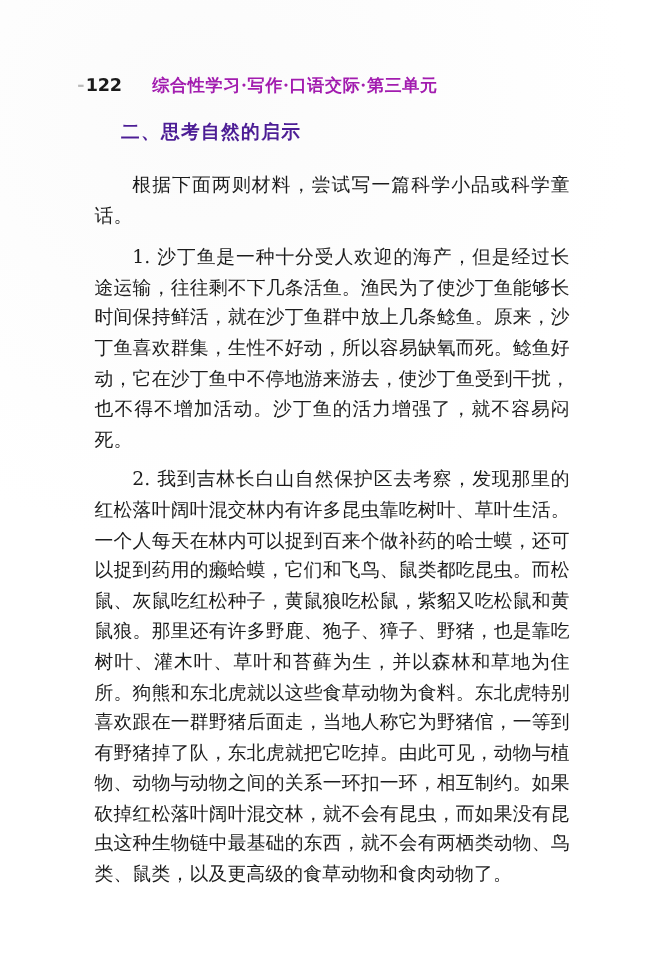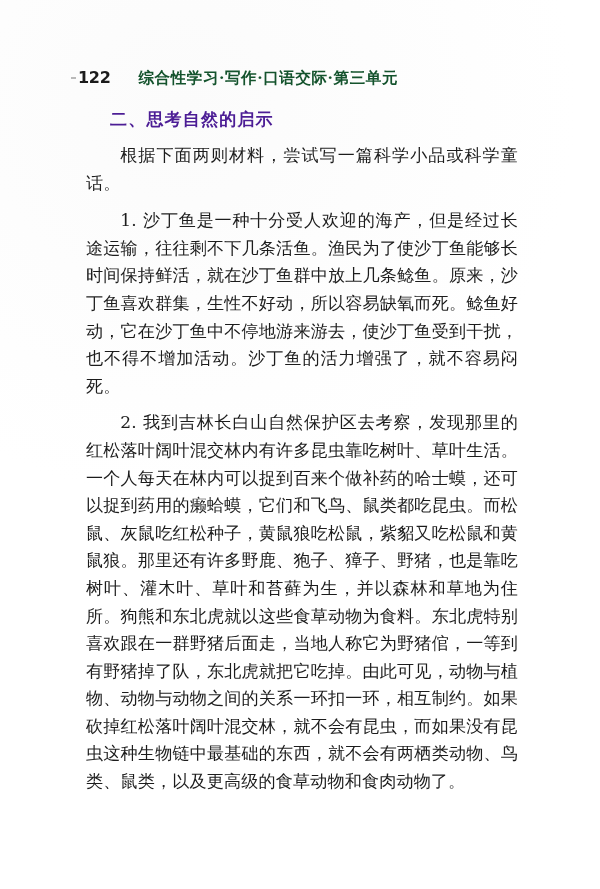--- a/index.html
+++ b/index.html
@@ -56,42 +56,42 @@
     top: 9px;
     width: 5px;
     height: 2px;
     background: #b9b9b9;
   }
   .header-title {
     font-family: "DejaVu Serif", "Liberation Serif", serif;
     font-weight: bold;
     font-size: 15.5px;
     letter-spacing: 0.6px;
-    color: #14532d;
+    color: #a21caf;
     margin-left: 28px;
   }
 
   
   .section-heading {
     position: absolute;
     left: 110px;
     top: 108px;
     font-family: "DejaVu Sans", "Liberation Sans", sans-serif;
     font-weight: bold;
     font-size: 17px;
     letter-spacing: 1.2px;
     color: #4c1d95;
     white-space: nowrap;
   }
 
   
   .body-block {
     position: absolute;
     left: 86px;
-    top: 142px;
+    top: 156px;
     width: 432px;
   }
 
   .para {
     font-size: 17.1px;
     line-height: 27.6px;
     text-align: justify;
     text-align-last: left;
     text-justify: inter-character;
     letter-spacing: 0.15px;

